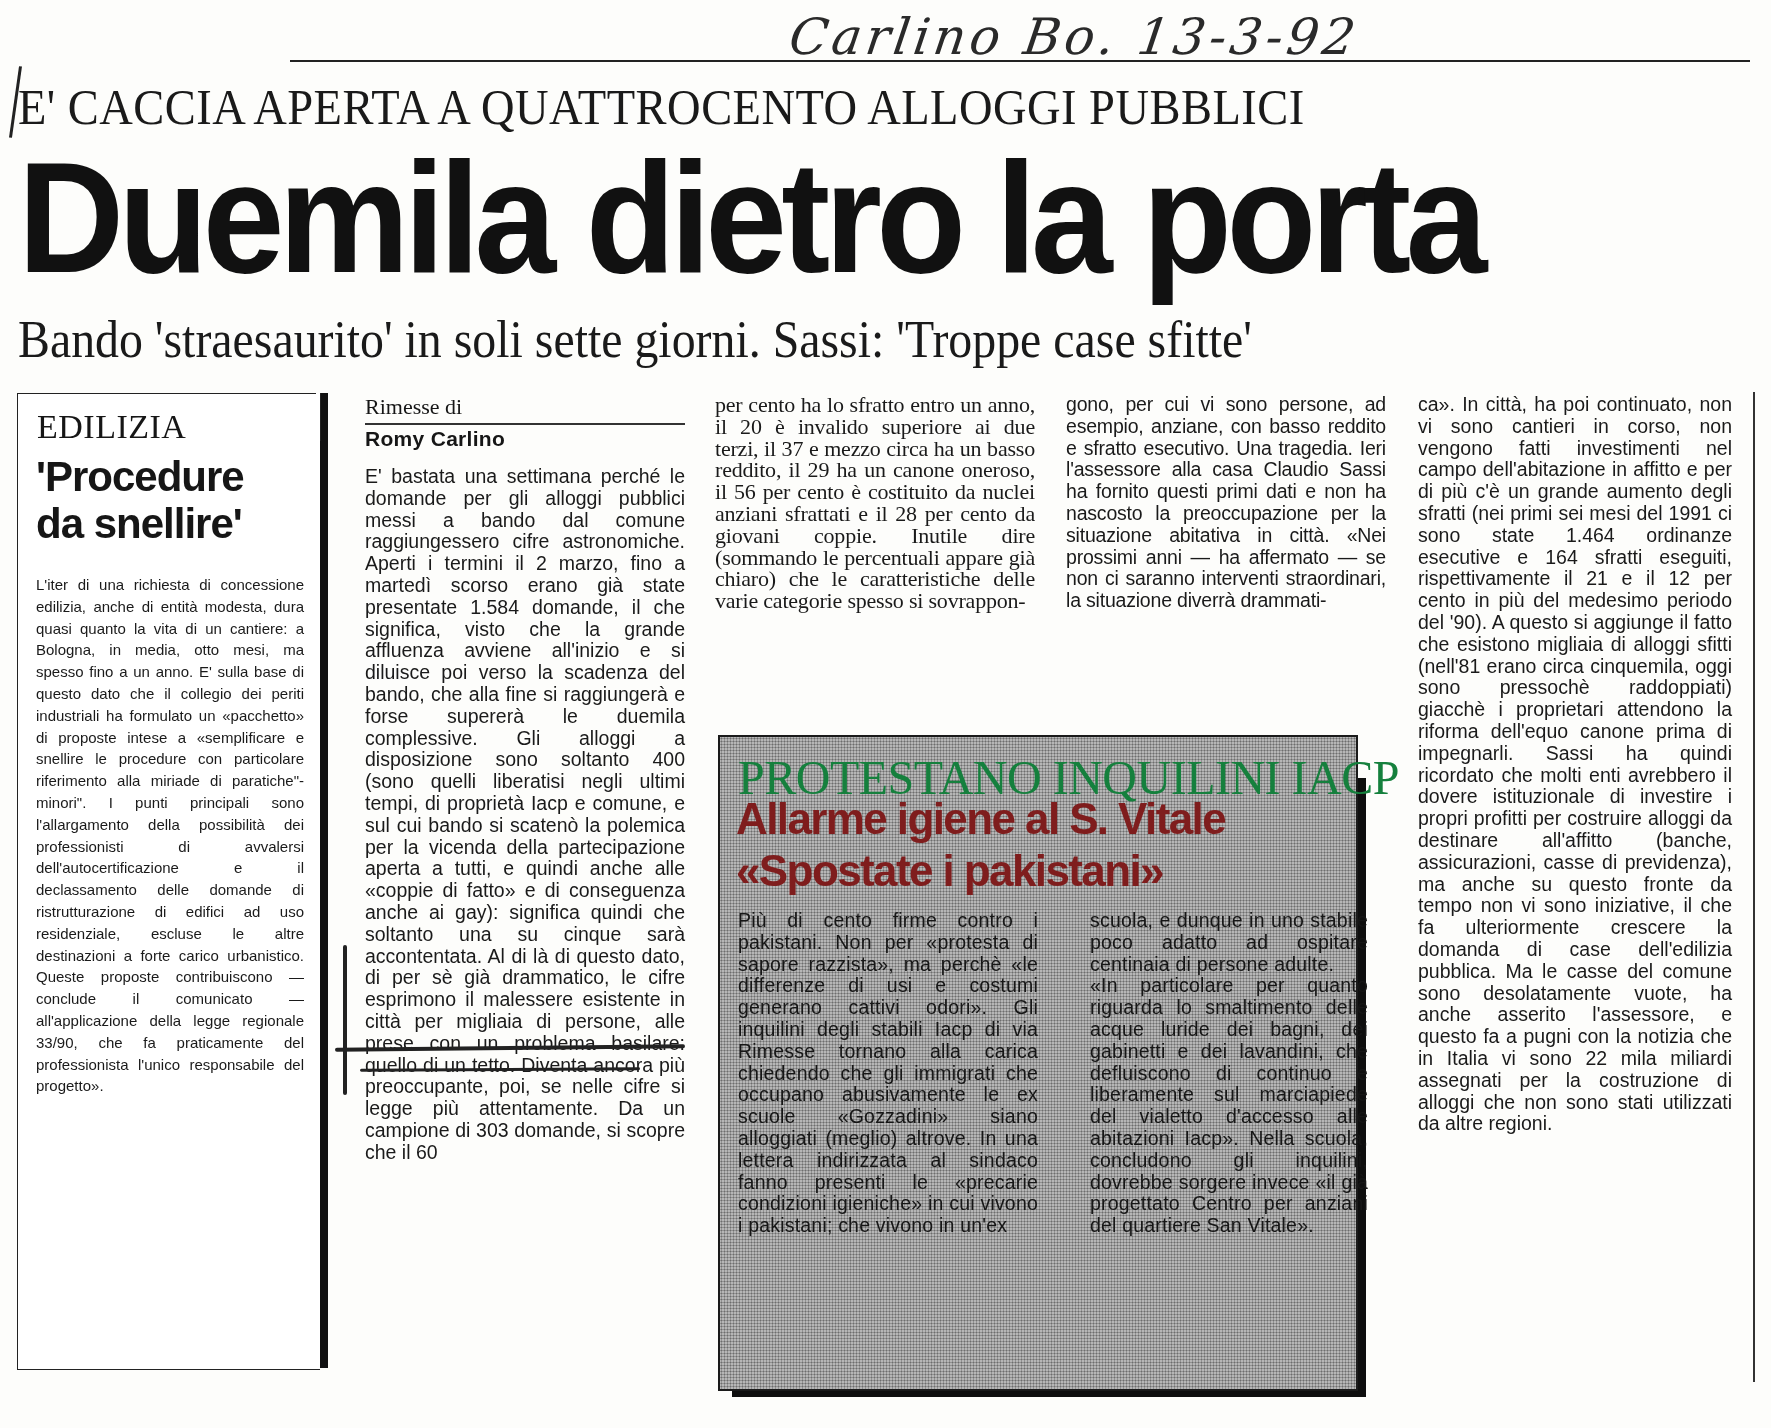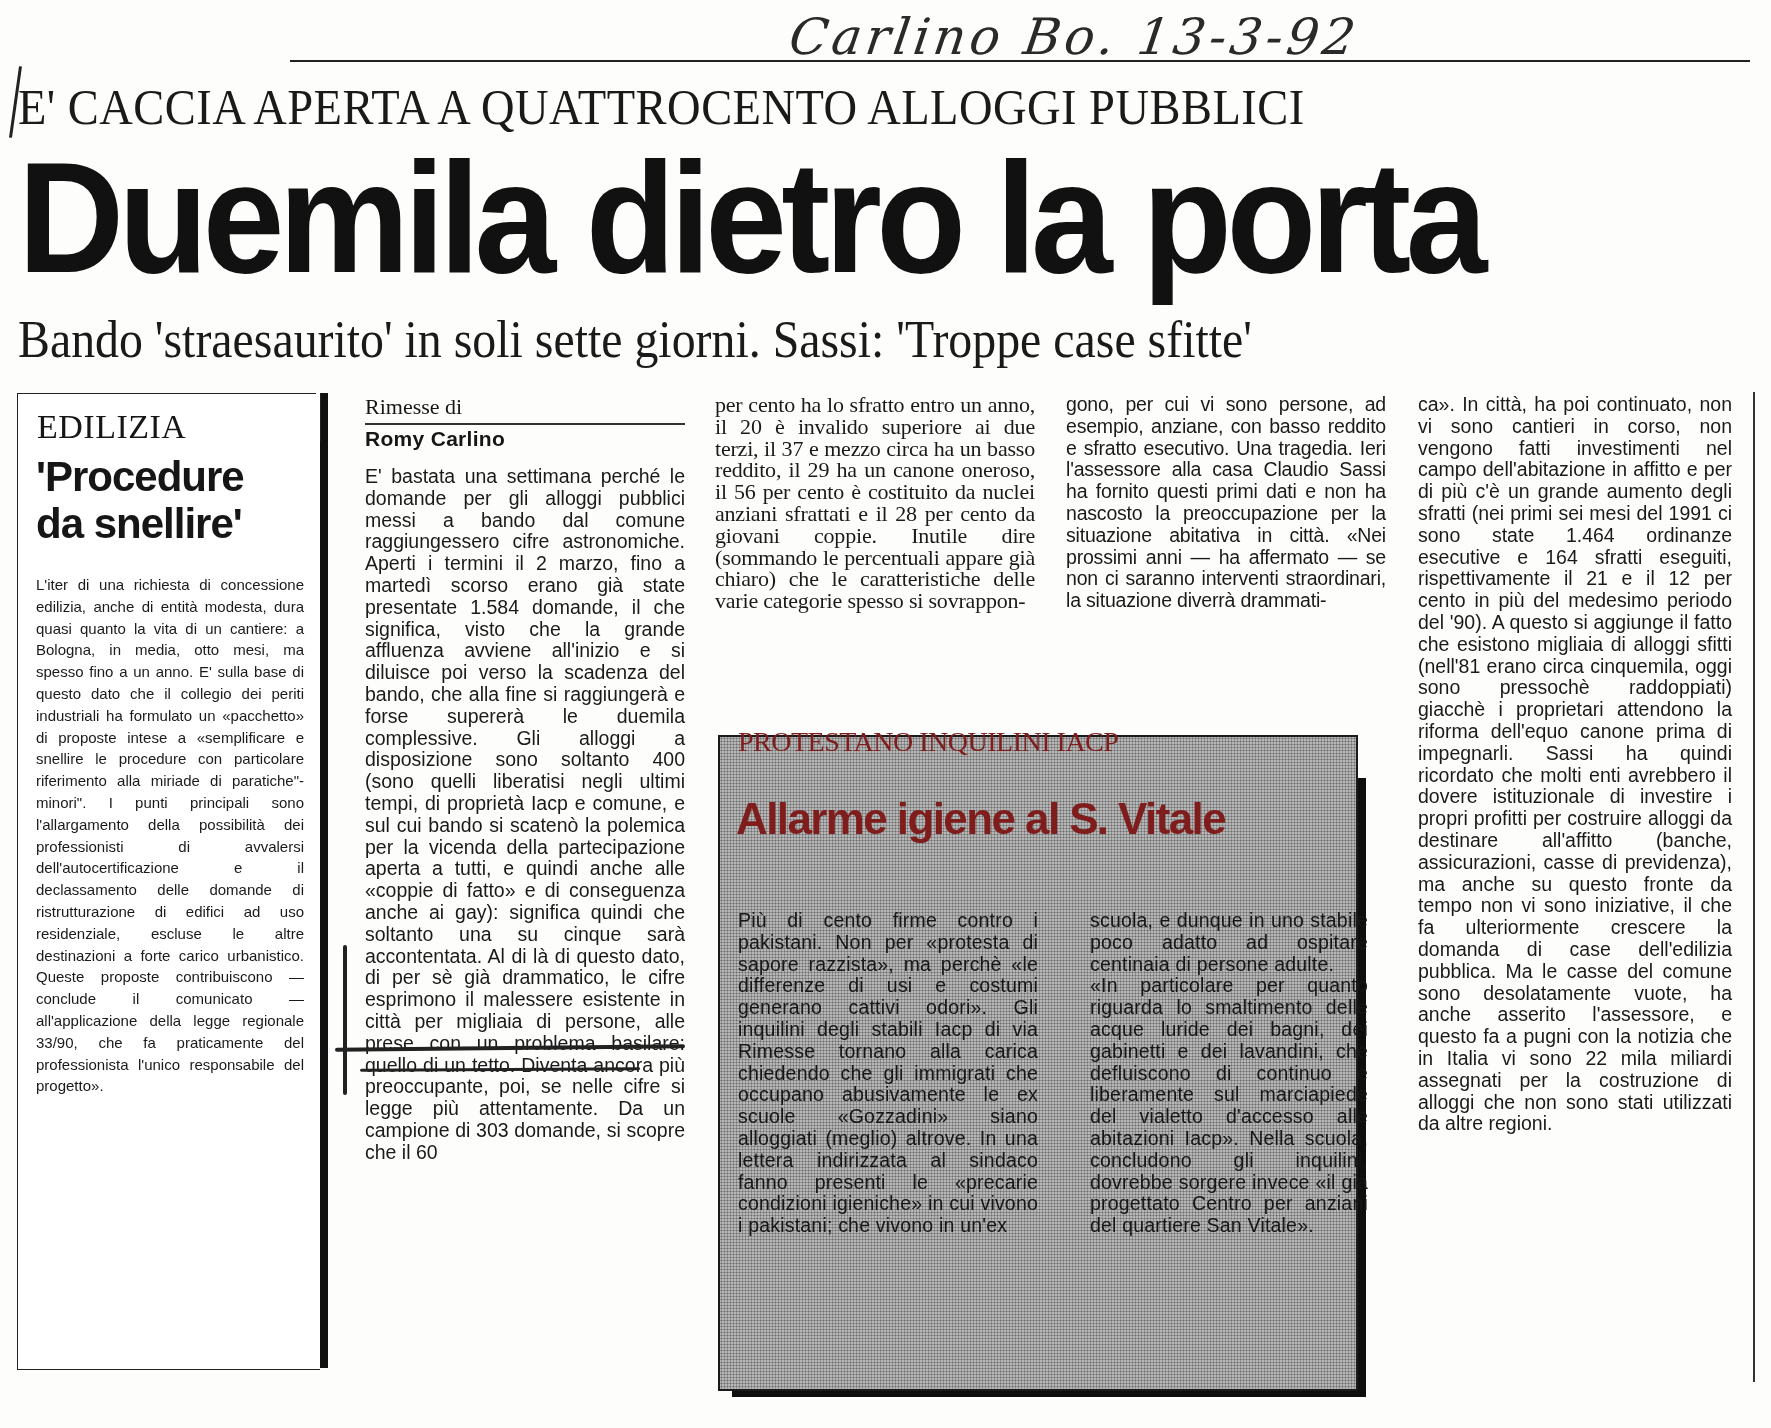--- a/index.html
+++ b/index.html
@@ -57,21 +57,21 @@
     border: 2px solid #1a1a1a;
     background-color: #a9a9a9;
     background-image:
       radial-gradient(circle, rgba(60,60,60,0.55) 0.8px, transparent 1.2px),
       radial-gradient(circle, rgba(230,230,230,0.45) 0.8px, transparent 1.2px);
     background-size: 3px 3px, 3px 3px;
     background-position: 0 0, 1.5px 1.5px;
   }
   .gray-shadow-r { position: absolute; left: 1356px; top: 778px; width: 10px; height: 619px; background: #0e0e0e; }
   .gray-shadow-b { position: absolute; left: 732px; top: 1389px; width: 634px; height: 8px; background: #0e0e0e; }
-  .gray-kicker { position: absolute; left: 738px; top: 726px; font-family: "Liberation Serif", serif; font-size: 28px; color: #7f1d1d; white-space: nowrap; letter-spacing: -0.5px; }
+  .gray-kicker { position: absolute; left: 738px; top: 750px; font-family: "Liberation Serif", serif; font-size: 48px; color: #15803d; white-space: nowrap; letter-spacing: -0.5px; }
   .gray-title { position: absolute; left: 736px; top: 793px; font-weight: bold; font-size: 44px; line-height: 52px; letter-spacing: -1.6px; color: #7f1d1d; white-space: nowrap; }
   .gray-col { position: absolute; font-size: 19.5px; line-height: 21.8px; text-align: justify; color: #161616; letter-spacing: 0.2px; }
   .gray-col-1 { left: 738px; top: 910px; width: 300px; }
   .gray-col-2 { left: 1062px; top: 910px; width: 278px; padding-left: 28px; }
   
   .pen-underline { position: absolute; left: 335px; top: 1046px; width: 350px; height: 4px; background: #222; border-radius: 2px; transform: rotate(-0.6deg); }
   .pen-underline2 { position: absolute; left: 360px; top: 1068px; width: 280px; height: 3px; background: #222; border-radius: 2px; transform: rotate(-0.3deg); }
   .pen-bracket { position: absolute; left: 343px; top: 945px; width: 4px; height: 150px; background: #222; border-radius: 2px; }
 </style>
 </head>
@@ -107,19 +107,20 @@
   <div class="col col-4">gono, per cui vi sono persone, ad esempio, anziane, con basso reddito e sfratto esecutivo. Una tragedia. Ieri l'assessore alla casa Claudio Sassi ha fornito questi primi dati e non ha nascosto la preoccupazione per la situazione abitativa in città. «Nei prossimi anni — ha affermato — se non ci saranno interventi straordinari, la situazione diverrà drammati-</div>
   <div class="col col-5">ca». In città, ha poi continuato, non vi sono cantieri in corso, non vengono fatti investimenti nel campo dell'abitazione in affitto e per di più c'è un grande aumento degli sfratti (nei primi sei mesi del 1991 ci sono state 1.464 ordinanze esecutive e 164 sfratti eseguiti, rispettivamente il 21 e il 12 per cento in più del medesimo periodo del '90). A questo si aggiunge il fatto che esistono migliaia di alloggi sfitti (nell'81 erano circa cinquemila, oggi sono pressochè raddoppiati) giacchè i proprietari attendono la riforma dell'equo canone prima di impegnarli. Sassi ha quindi ricordato che molti enti avrebbero il dovere istituzionale di investire i propri profitti per costruire alloggi da destinare all'affitto (banche, assicurazioni, casse di previdenza), ma anche su questo fronte da tempo non vi sono iniziative, il che fa ulteriormente crescere la domanda di case dell'edilizia pubblica. Ma le casse del comune sono desolatamente vuote, ha anche asserito l'assessore, e questo fa a pugni con la notizia che in Italia vi sono 22 mila miliardi assegnati per la costruzione di alloggi che non sono stati utilizzati da altre regioni.</div>
   <div class="col-rule"></div>
 
   <div class="gray-shadow-r"></div>
   <div class="gray-shadow-b"></div>
   <div class="gray-box"></div>
   <div class="gray-kicker">PROTESTANO INQUILINI IACP</div>
   <div class="gray-title">
     <div>Allarme igiene al S. Vitale</div>
+    <div>«Spostate i pakistani»</div>
   </div>
   <div class="gray-col gray-col-1">Più di cento firme contro i pakistani. Non per «protesta di sapore razzista», ma perchè «le differenze di usi e costumi generano cattivi odori». Gli inquilini degli stabili Iacp di via Rimesse tornano alla carica chiedendo che gli immigrati che occupano abusivamente le ex scuole «Gozzadini» siano alloggiati (meglio) altrove. In una lettera indirizzata al sindaco fanno presenti le «precarie condizioni igieniche» in cui vivono i pakistani; che vivono in un'ex</div>
   <div class="gray-col gray-col-2">
     <p style="margin:0">scuola, e dunque in uno stabile poco adatto ad ospitare centinaia di persone adulte.</p>
     <p style="margin:0">«In particolare per quanto riguarda lo smaltimento delle acque luride dei bagni, dei gabinetti e dei lavandini, che defluiscono di continuo e liberamente sul marciapiede del vialetto d'accesso alle abitazioni Iacp». Nella scuola, concludono gli inquilini, dovrebbe sorgere invece «il già progettato Centro per anziani del quartiere San Vitale».</p>
   </div>
 </div>
 
 </body></html>

